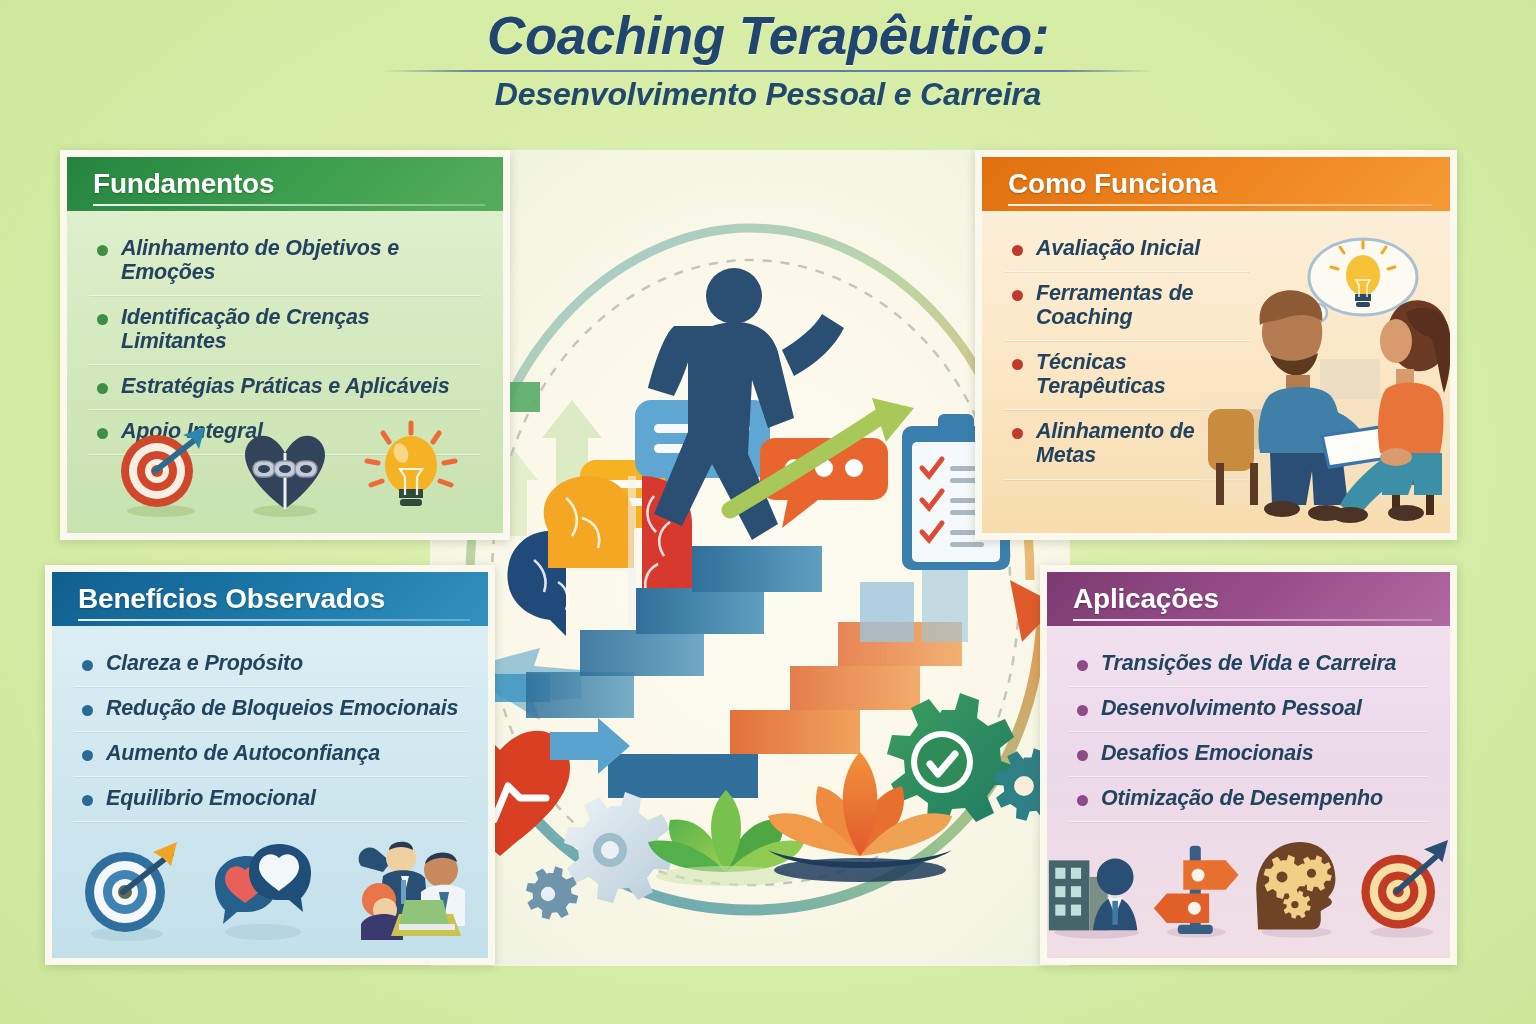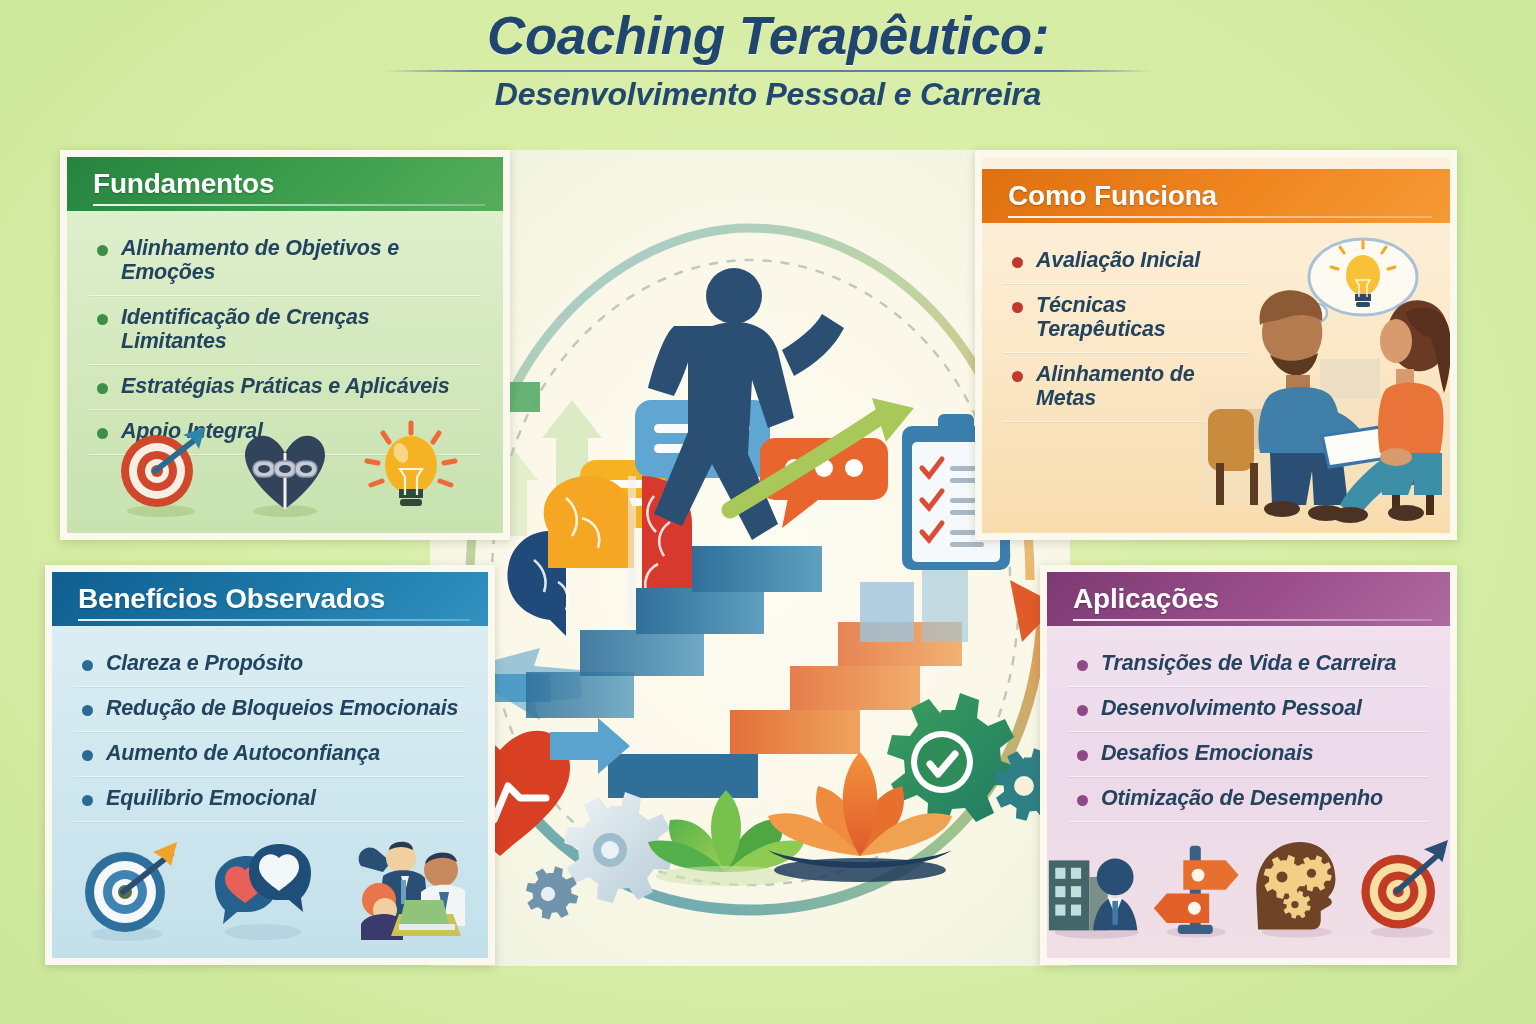--- a/index.html
+++ b/index.html
@@ -80,21 +80,21 @@
 
   
   #panel-fundamentos{ left:45px; top:150px; width:450px; height:390px;
     background:linear-gradient(to bottom, #e3f2d2 0%, #d3e8bd 55%, #c8e2b0 100%);margin-left:15px; }
   #panel-fundamentos .panel-head{ background:linear-gradient(135deg,#25833f 0%,#3d9f4e 55%,#56ad5c 100%); }
   #panel-fundamentos .dot{ background:#3d8f47; }
 
   
   #panel-como{ left:975px; top:150px; width:482px; height:390px;
     background:linear-gradient(to bottom, #fdf2df 0%, #fbe7c6 55%, #f8dcae 100%); }
-  #panel-como .panel-head{ background:linear-gradient(135deg,#e0700f 0%,#ef8620 55%,#f59a36 100%);margin-top:12px; }
+  #panel-como .panel-head{ background:linear-gradient(135deg,#e0700f 0%,#ef8620 55%,#f59a36 100%); }
   #panel-como .dot{ background:#c0392b; }
   #panel-como .panel-body{ width:290px; }
 
   
   #panel-beneficios{ left:45px; top:565px; width:450px; height:400px;
     background:linear-gradient(to bottom, #dff0f4 0%, #cfe7ef 55%, #c3e0ea 100%); }
   #panel-beneficios .panel-head{ background:linear-gradient(135deg,#0f5f90 0%,#1d7aaa 55%,#3391bf 100%); }
   #panel-beneficios .dot{ background:#2a6b96; }
 
   
@@ -373,20 +373,24 @@
 
 <div class="panel" id="panel-como">
   <div class="panel-head">
     <span class="h-text">Como Funciona</span>
     <span class="h-underline"></span>
   </div>
   <div class="panel-body">
     <div class="bullet-row">
       <span class="dot"></span>
       <span class="btext">Avaliação Inicial</span>
+    </div>
+    <div class="bullet-row">
+      <span class="dot"></span>
+      <span class="btext">Ferramentas de Coaching</span>
     </div>
     <div class="bullet-row">
       <span class="dot"></span>
       <span class="btext">Técnicas Terapêuticas</span>
     </div>
     <div class="bullet-row">
       <span class="dot"></span>
       <span class="btext">Alinhamento de Metas</span>
     </div>
   </div>

